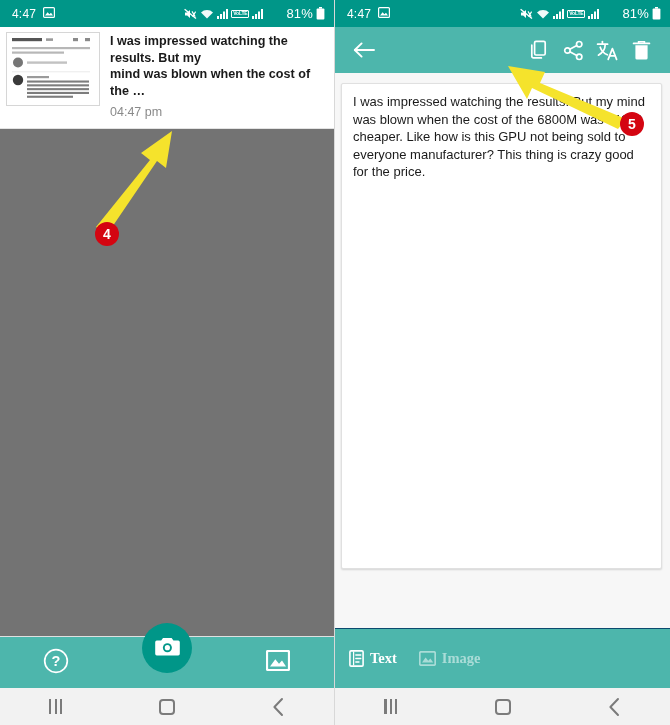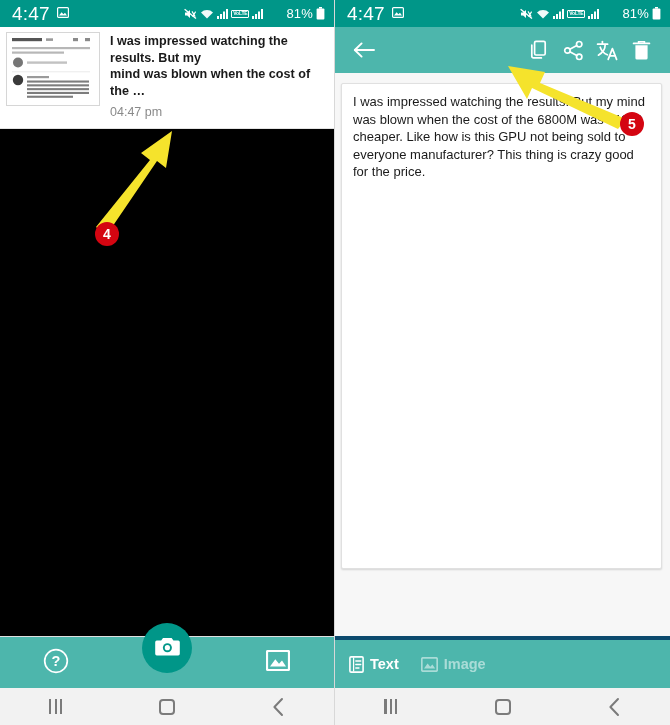--- a/index.html
+++ b/index.html
@@ -31,21 +31,21 @@
     color: #ffffff;
     display: flex;
     align-items: center;
     justify-content: space-between;
     padding: 0 9px 0 12px;
     flex: 0 0 auto;
     font-size: 13px;
     letter-spacing: .2px;
   }
   .status-left { display: flex; align-items: center; gap: 7px; }
-  .status-clock { font-size: 19px; font-weight: 400; }
+  .status-clock { font-size: 12px; font-weight: 400; }
   .status-right { display: flex; align-items: center; gap: 3px; }
   .status-right svg { display: block; }
   .battery-pct { font-size: 13px; margin-left: 20px; }
   .volte-badge {
     font-size: 5px; line-height: 5px;
     text-align: center;
     border: .6px solid #fff;
     border-radius: 1px;
     padding: .5px 1px;
     font-weight: bold;
@@ -80,21 +80,21 @@
 
   
   .hamburger { display: flex; flex-direction: column; gap: 4px; width: 19px; }
   .hamburger span { display:block; height: 2.4px; background: #fff; border-radius: 1px; }
 
   
   .kebab { display:flex; flex-direction:column; gap: 3px; align-items:center; }
   .kebab i { width: 3.4px; height: 3.4px; background:#fff; border-radius:50%; display:block; }
 
   
-  .list-area { flex: 1 1 auto; background: #000000; overflow: hidden; }
+  .list-area { flex: 1 1 auto; background: #737373; overflow: hidden; }
   .list-item {
     display: flex;
     padding: 5px 8px 9px 6px;
     border-bottom: 1px solid #e3e3e3;
     background: #fff;
   }
   .thumb {
     width: 94px; height: 74px;
     border: 1px solid #d6d6d6;
     background: #ffffff;
@@ -153,28 +153,29 @@
     box-shadow: 0 1px 2px rgba(0,0,0,.14);
     height: 486px;
     padding: 9px 11px;
   }
   .text-card p {
     font-size: 13px;
     line-height: 17.6px;
     color: #1b1b1b;
   }
   .tabbar {
-    height: 52px;
+    height: 60px;
     background: #4db6ac;
     flex: 0 0 auto;
     display: flex;
     align-items: center;
     padding-left: 14px;
     gap: 22px;
-    border-top: 4px solid #0c4a6e;
+    border-top: 1px solid #0c4a6e;
+    font-family: Liberation Serif, serif;
   }
   .tab {
     display: flex; align-items: center; gap: 6px;
     font-size: 14.5px; font-weight: bold;
   }
   .tab.active { color: #ffffff; }
   .tab.inactive { color: rgba(255,255,255,.52); justify-content: center; }
   .tab svg { display: block; }
 
   

